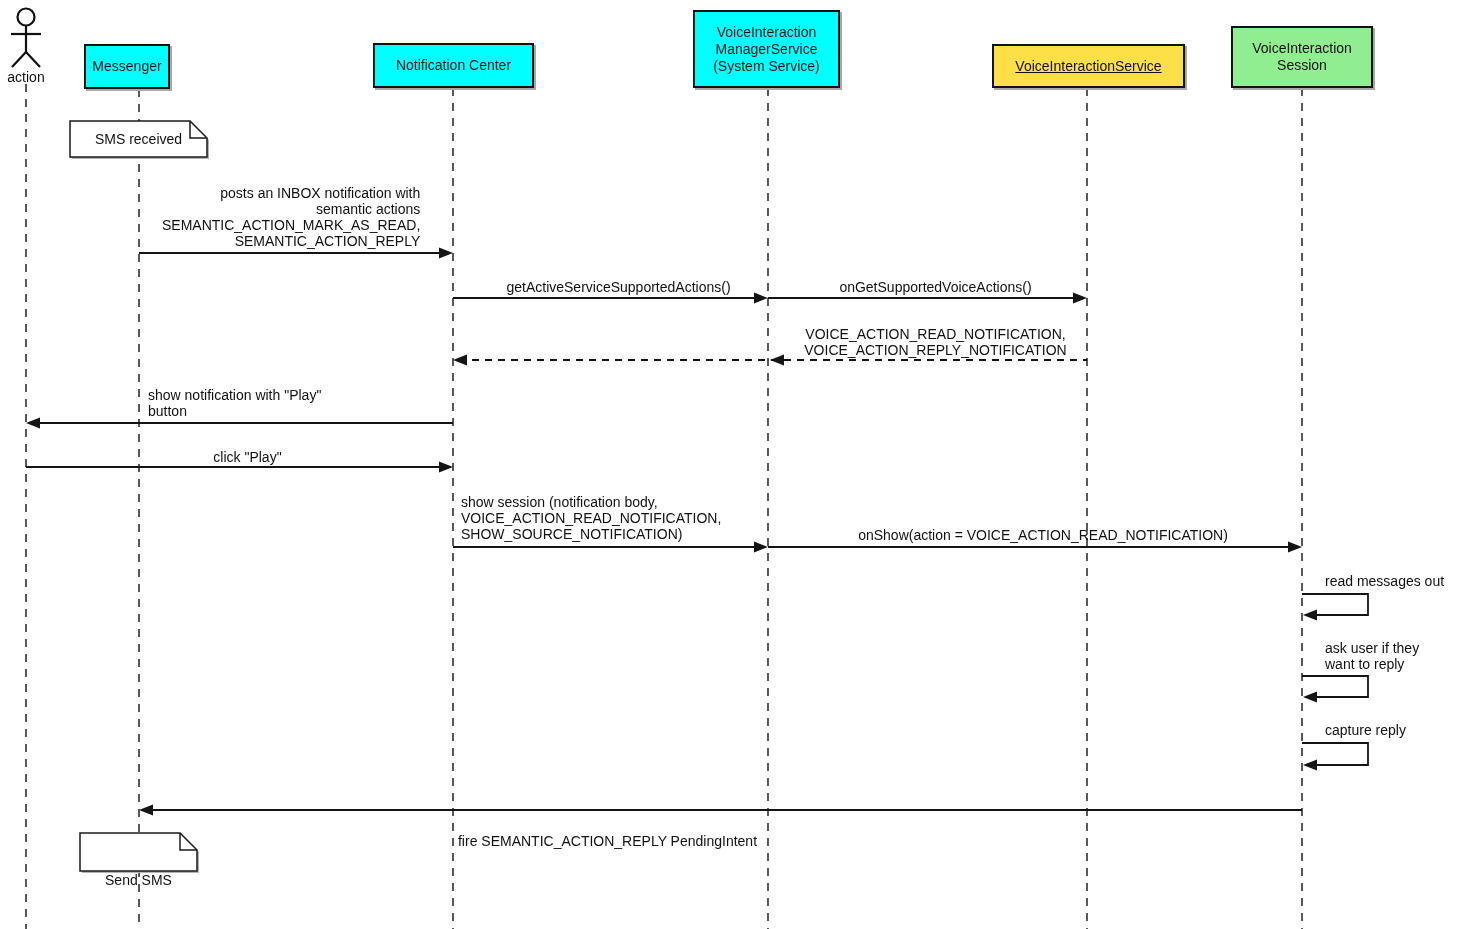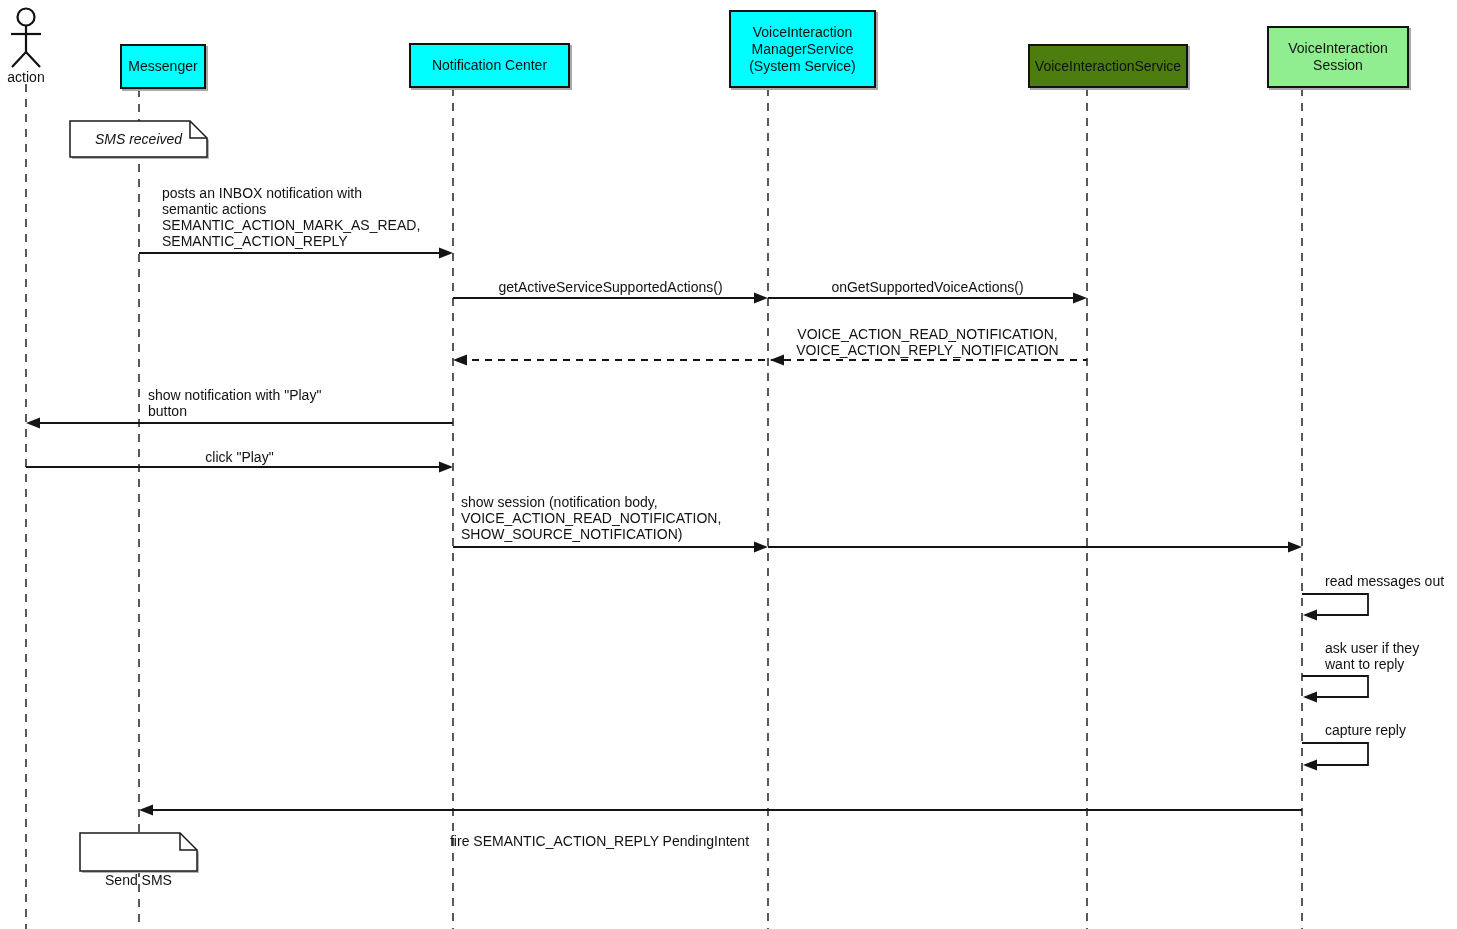--- a/index.html
+++ b/index.html
@@ -12,28 +12,28 @@
     overflow:hidden;
   }
   .stage svg{position:absolute;left:0;top:0;}
   .pbox{
     position:absolute;
     box-sizing:border-box;
     border:2px solid #121212;
     box-shadow:2px 2px 0 #a9a9a9;
     display:flex;align-items:center;justify-content:center;
     text-align:center;white-space:pre-line;
-    font-size:14px;line-height:17px;margin-left:36px;
+    font-size:14px;line-height:17px;
   }
   .msg{
     position:absolute;
     font-size:14px;line-height:16px;
     white-space:pre-line;
   }
-  .msg.center{text-align:center;}
+  .msg.center{text-align:center;padding-left:8px;}
   .note-text{
     position:absolute;
     font-size:14px;line-height:16px;
     text-align:center;
   }
   .actor-label{
     position:absolute;
     font-size:14px;text-align:center;
   }
 </style>
@@ -137,40 +137,41 @@
     </g>
   </svg>
 
   <div class="actor-label" style="left:0px;top:69px;width:52px;">action</div>
 
   <div class="pbox" style="left: 84px; top: 44px; width: 86px; height: 45px; background-color: rgb(0, 255, 255);">Messenger</div>
   <div class="pbox" style="left: 373px; top: 43px; width: 161px; height: 45px; background-color: rgb(0, 255, 255);">Notification Center</div>
   <div class="pbox" style="left: 693px; top: 10px; width: 147px; height: 78px; background-color: rgb(0, 255, 255);">VoiceInteraction
 ManagerService
 (System Service)</div>
-  <div class="pbox" style="left: 992px; top: 44px; width: 160px; height: 44px; background-color: #4d7c0f;">VoiceInteractionService</div>
+  <div class="pbox" style="left: 992px; top: 44px; width: 193px; height: 44px; background-color: #fde047; text-decoration: underline;">VoiceInteractionService</div>
   <div class="pbox" style="left: 1231px; top: 26px; width: 142px; height: 62px; background-color: rgb(144, 238, 144);">VoiceInteraction
 Session</div>
 
-  <div class="note-text" style="left:70px;top:131px;width:137px;font-style:italic;">SMS received</div>
+  <div class="note-text" style="left:70px;top:131px;width:137px;">SMS received</div>
   <div class="note-text" style="left:80px;top:844px;width:117px;margin-top:28px;">Send SMS</div>
 
-  <div class="msg" style="left:162px;top:185px;">posts an INBOX notification with
+  <div class="msg" style="left:162px;top:185px;text-align:right;">posts an INBOX notification with
 semantic actions
 SEMANTIC_ACTION_MARK_AS_READ,
 SEMANTIC_ACTION_REPLY</div>
   <div class="msg center" style="left:453px;top:279px;width:315px;">getActiveServiceSupportedActions()</div>
   <div class="msg center" style="left:768px;top:279px;width:319px;">onGetSupportedVoiceActions()</div>
   <div class="msg center" style="left:768px;top:326px;width:319px;">VOICE_ACTION_READ_NOTIFICATION,
 VOICE_ACTION_REPLY_NOTIFICATION</div>
   <div class="msg" style="left:148px;top:387px;">show notification with "Play"
 button</div>
   <div class="msg center" style="left:26px;top:449px;width:427px;">click "Play"</div>
   <div class="msg" style="left:461px;top:494px;">show session (notification body,
 VOICE_ACTION_READ_NOTIFICATION,
 SHOW_SOURCE_NOTIFICATION)</div>
+  <div class="msg center" style="left:768px;top:527px;width:534px;">onShow(action = VOICE_ACTION_READ_NOTIFICATION)</div>
   <div class="msg" style="left:1325px;top:573px;">read messages out</div>
   <div class="msg" style="left:1325px;top:640px;">ask user if they
 want to reply</div>
   <div class="msg" style="left:1325px;top:722px;">capture reply</div>
   <div class="msg center" style="left:139px;top:790px;width:921px;margin-top:43px;">fire SEMANTIC_ACTION_REPLY PendingIntent</div>
 
 </div>
 
 </body></html>

